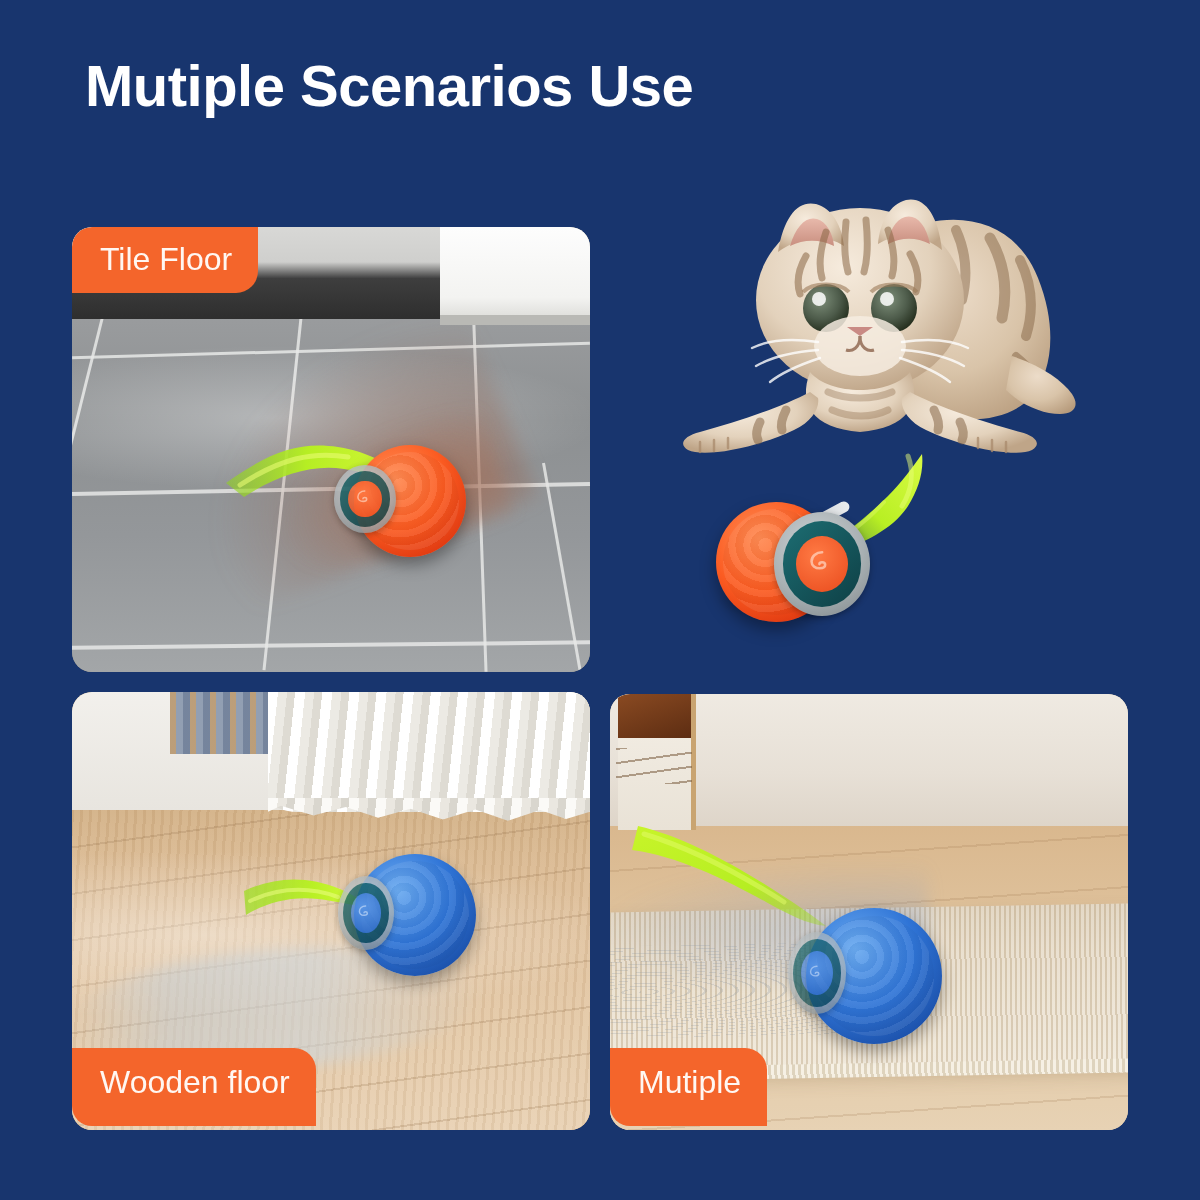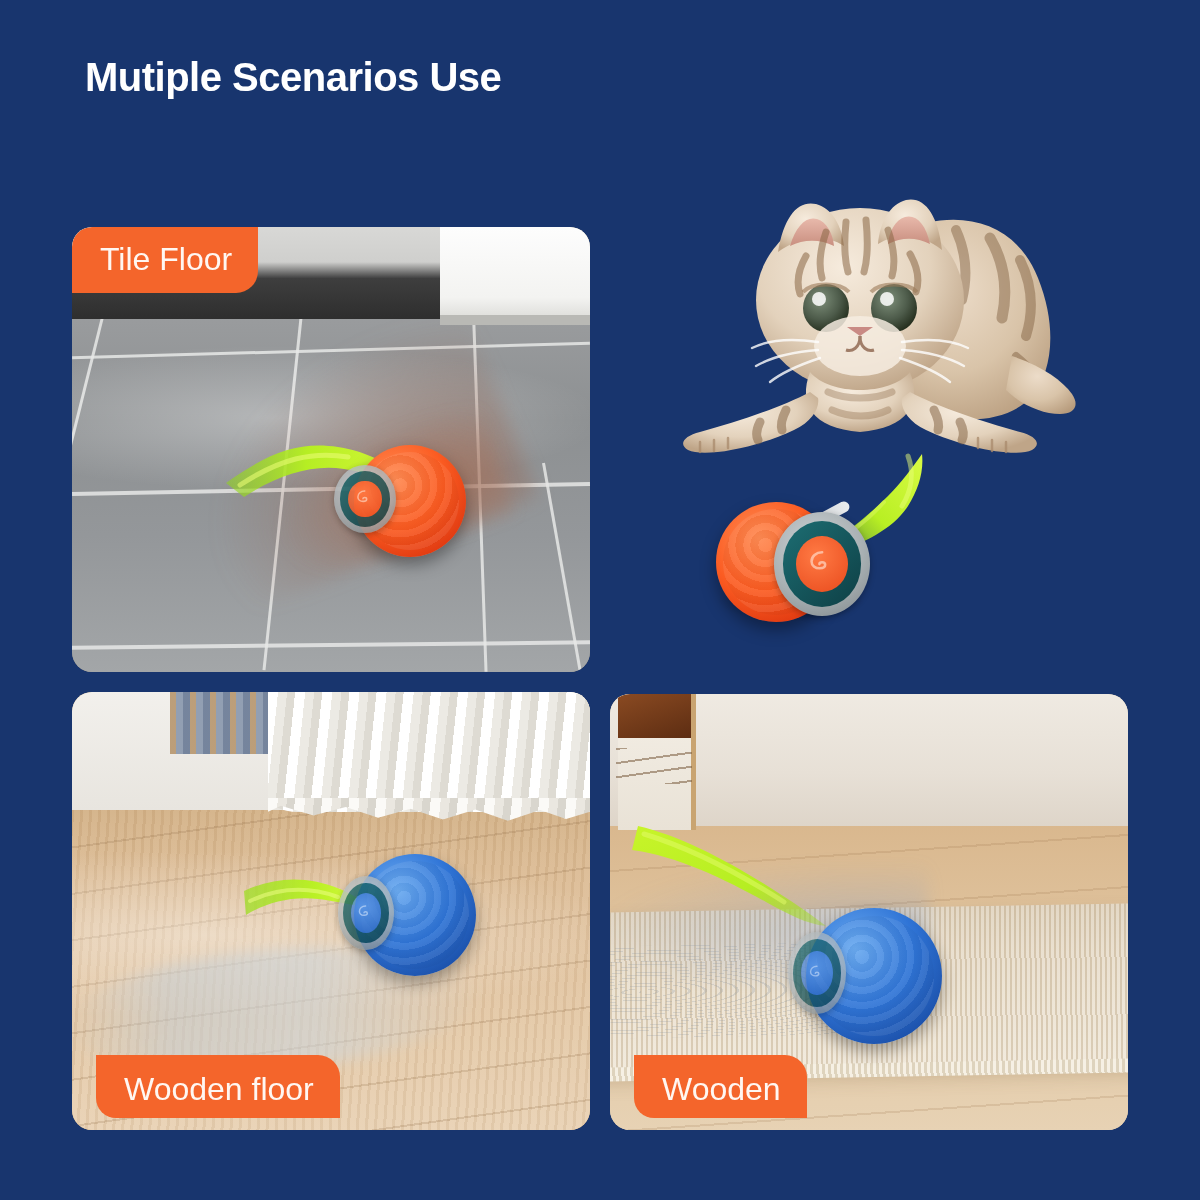--- a/index.html
+++ b/index.html
@@ -8,21 +8,21 @@
   body {
     background:#18356e;
     font-family:"Liberation Sans", sans-serif;
     position:relative;
     overflow:hidden;
   }
 
   
   .page-title{
     position:absolute; left:85px; top:56px;
-    font-size:40px; font-weight:bold; color:#ffffff;
+    font-size:58px; font-weight:bold; color:#ffffff;
     letter-spacing:-0.5px; line-height:1.05; white-space:nowrap;
   }
 
   
   .panel{
     position:absolute; overflow:hidden; border-radius:20px;
     background:#0f172a;
   }
   #panel-tile   { left:72px;  top:227px; width:518px; height:445px; }
   #panel-wood   { left:72px;  top:692px; width:518px; height:438px; }
@@ -33,23 +33,22 @@
     position:absolute; z-index:6;
     background:#f4652b; color:#fff7f2;
     font-size:32px; line-height:1; font-weight:normal;
     display:flex; align-items:center; white-space:nowrap;
   }
   .badge.top-left{
     left:0; top:0; padding:16px 26px 18px 28px;
     border-radius:20px 0 22px 0;
   }
   .badge.bottom-left{
-    left:0; bottom:12px; padding:18px 26px 13px 28px;
+    left:0; bottom:4px; padding:18px 26px 28px 28px;
     border-radius:0 22px 0 20px;
-    margin-left:24px;
   }
 
   
   .tile-scene{ position:absolute; inset:0; background:#8e9193; }
   .tile-wallband{
     position:absolute; left:0; top:0; width:100%; height:92px;
     background:linear-gradient(180deg,#d8d8d6 0%,#cfcfcd 38%,#3e3e3e 56%,#2e2e2e 100%);
   }
   .tile-cabinet{
     position:absolute; right:0; top:0; width:150px; height:98px;
@@ -394,21 +393,21 @@
   <div class="wheel blue" style="left:178px; top:238px; width:58px; height:82px; opacity:.72;">
     <div class="rim"></div>
     <div class="hub">
       <svg viewBox="0 0 24 24">
         <path d="M12 4c-4 0-7 2.6-7 6 0 2.8 2.4 4.6 5.4 4.6 2.2 0 3.6-1 3.6-2.3
                  0-1-0.8-1.7-2-1.7-1 0-1.8.5-1.8 1.2" fill="none" stroke="#e4efff" stroke-width="1.6" stroke-linecap="round"></path>
       </svg>
     </div>
   </div>
 
-  <div class="badge bottom-left">Wooden</div>
+  <div class="badge bottom-left">Mutiple</div>
 </div>
 
 <div class="hero">
 
   <div class="cat">
     <svg viewBox="0 0 440 320">
       <defs>
         <radialGradient id="furBody" cx="45%" cy="35%" r="75%">
           <stop offset="0%" stop-color="#ecdcc9"></stop>
           <stop offset="55%" stop-color="#d9c4a9"></stop>

